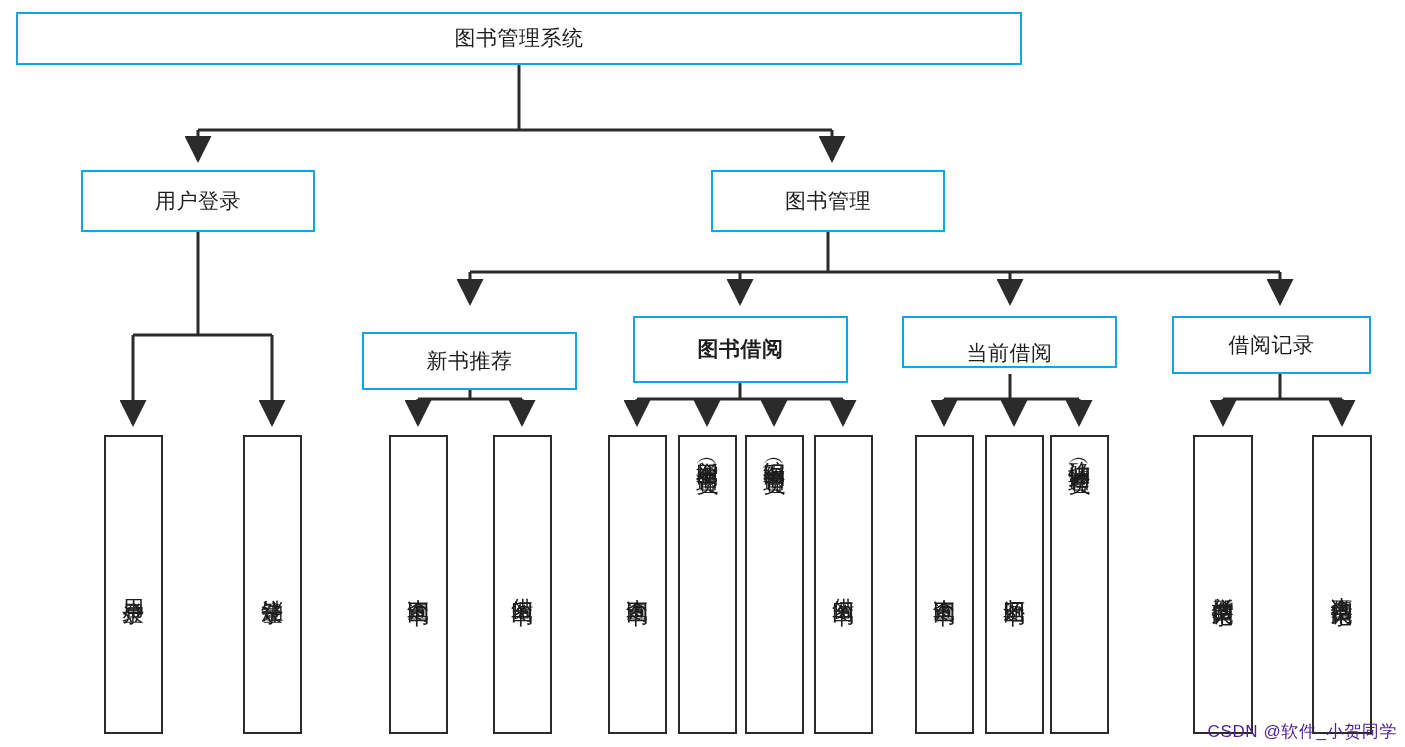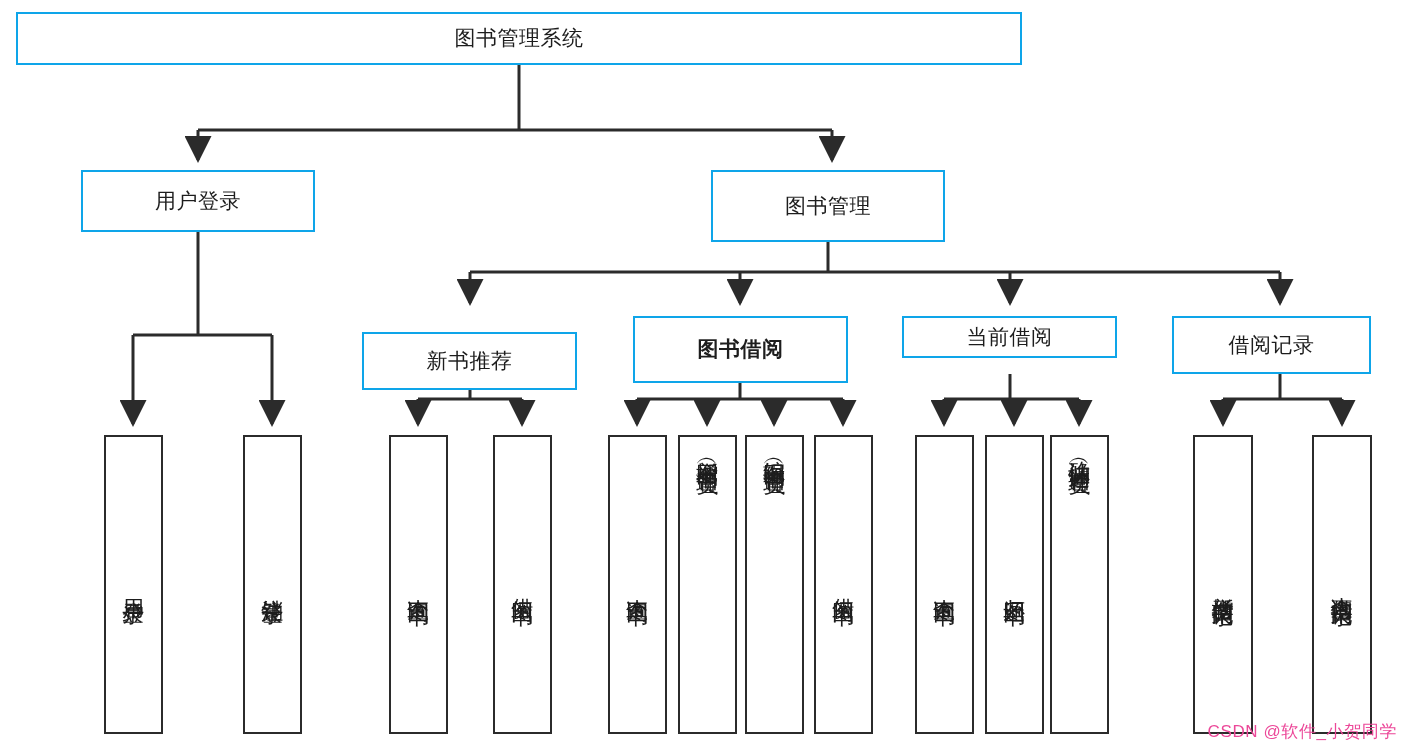--- a/index.html
+++ b/index.html
@@ -25,21 +25,21 @@
     overflow:hidden;
   }
   .leaf-box.top-align{align-items:flex-start;padding-top:6px;}
   .leaf-label{
     writing-mode:vertical-rl;text-orientation:upright;
     font-size:22px;line-height:1.16;letter-spacing:2px;
     color:#1d1d1d;white-space:nowrap;
   }
   .watermark{
     position:absolute;right:8px;bottom:4px;
-    font-size:17px;color:#ec4899;letter-spacing:0.6px;
+    font-size:17px;color:#4c1d95;letter-spacing:0.6px;
     white-space:nowrap;pointer-events:none;
   }
 </style>
 </head>
 <body>
 
 <svg id="canvas" viewBox="0 0 1405 747" xmlns="http://www.w3.org/2000/svg">
   <defs>
     <marker id="arrow" markerWidth="9" markerHeight="9" refX="8" refY="4.5" orient="auto" markerUnits="strokeWidth">
       <path d="M0,0 L9,4.5 L0,9 z" fill="#2b2b2b"></path>
@@ -89,31 +89,31 @@
   </g>
 </svg>
 
 <div class="node-box" style="left:16px;top:12px;width:1006px;height:53px;">
   <span class="node-label">图书管理系统</span>
 </div>
 
 <div class="node-box" style="left:81px;top:170px;width:234px;height:62px;">
   <span class="node-label">用户登录</span>
 </div>
-<div class="node-box" style="left:711px;top:170px;width:234px;height:72px;">
+<div class="node-box" style="left:711px;top:170px;width:234px;height:62px;">
   <span class="node-label">图书管理</span>
 </div>
 
 <div class="node-box" style="left:362px;top:316px;width:215px;height:58px;margin-top:16px;">
   <span class="node-label">新书推荐</span>
 </div>
 <div class="node-box" style="left:633px;top:316px;width:215px;height:67px;font-weight:bold;">
   <span class="node-label">图书借阅</span>
 </div>
-<div class="node-box" style="left:902px;top:316px;width:215px;height:42px;">
+<div class="node-box" style="left:902px;top:316px;width:215px;height:52px;align-items:flex-end;">
   <span class="node-label">当前借阅</span>
 </div>
 <div class="node-box" style="left:1172px;top:316px;width:199px;height:58px;">
   <span class="node-label">借阅记录</span>
 </div>
 
 <div class="leaf-box" style="left:104px;top:435px;width:59px;height:299px;">
   <span class="leaf-label">用户登录</span>
 </div>
 <div class="leaf-box" style="left:243px;top:435px;width:59px;height:299px;">

